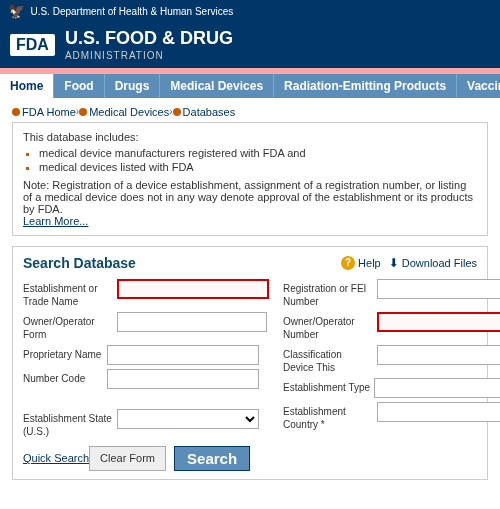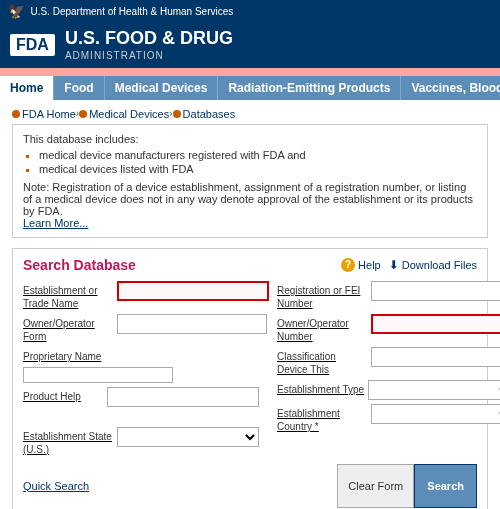--- a/index.html
+++ b/index.html
@@ -37,21 +37,21 @@
       text-align: left;
     }
     .fda-title { line-height: 1.2; }
     .fda-title .main { font-size: 18px; font-weight: bold; color: #fff; }
     .fda-title .sub { font-size: 10px; color: #ccc; letter-spacing: 1px; }
 
     
     .nav-bar {
       background: #5b8db8;
       display: flex;
-      border-top: 8px solid #fca5a5;
+      border-top: 6px solid #fca5a5;
     }
     .nav-item {
       color: #fff;
       font-size: 12px;
       font-weight: bold;
       padding: 5px 10px;
       cursor: pointer;
       white-space: nowrap;
       border-right: 1px solid #7aaac8;
     }
@@ -112,21 +112,21 @@
     }
     .search-header {
       display: flex;
       justify-content: space-between;
       align-items: center;
       margin-bottom: 8px;
     }
     .search-title {
       font-size: 14px;
       font-weight: bold;
-      color: #be185d;
+      color: #0c4a6e;
     }
     .search-tools {
       display: flex;
       align-items: center;
       gap: 8px;
       font-size: 11px;
       color: #036;
     }
     .search-tools .tool-item {
       display: flex;
@@ -148,22 +148,21 @@
     }
     .download-icon {
       color: #036;
       font-size: 12px;
     }
 
     
     .form-grid {
       display: grid;
       grid-template-columns: 1fr 1fr;
-      gap: 5px 18px;
-      text-decoration: underline;
+      gap: 5px 24px;
     }
     .form-row {
       display: flex;
       align-items: flex-start;
       gap: 4px;
     }
     .form-label {
       font-size: 10px;
       color: #333;
       min-width: 80px;
@@ -187,46 +186,47 @@
       flex: 1;
       height: 20px;
       border: 1px solid #aaa;
       font-size: 11px;
       background: #fff;
     }
 
     
     .action-row {
       display: flex;
-      justify-content: space-between;
+      justify-content: flex-start;
       align-items: center;
       margin-top: 8px;
     }
     .quick-search-link {
       color: #036;
       text-decoration: underline;
       font-size: 11px;
       cursor: pointer;
     }
     .action-buttons {
       display: flex;
+      gap: 8px;
     }
     .btn-clear {
       background: #eee;
       border: 1px solid #aaa;
       padding: 3px 10px;
       font-size: 11px;
       cursor: pointer;
       color: #333;
     }
     .btn-search {
       background: #5b8db8;
       border: 1px solid #003768;
-      padding: 15px 12px;
-      font-size: 11px;
+      padding: 3px 12px;
+      font-size: 15px;
       cursor: pointer;
       color: #fff;
       font-weight: bold;
     }
   </style>
 </head>
 <body>
 
 <div class="gov-bar">
   <span class="eagle-icon">🦅</span>
@@ -237,20 +237,21 @@
   <div class="fda-logo-box">FDA</div>
   <div class="fda-title">
     <div class="main">U.S. FOOD &amp; DRUG</div>
     <div class="sub">ADMINISTRATION</div>
   </div>
 </div>
 
 <div class="nav-bar">
   <div class="nav-item active">Home</div>
   <div class="nav-item">Food</div>
+  <div class="nav-item">Drugs</div>
   <div class="nav-item">Medical Devices</div>
   <div class="nav-item">Radiation-Emitting Products</div>
   <div class="nav-item">Vaccines, Blood &amp; Biologics</div>
 
 </div>
 
 <div class="page-content">
 
   <div class="breadcrumb">
     <span class="dot"></span>
@@ -296,27 +297,27 @@
         <div class="form-row">
           <div class="form-label">Establishment or Trade Name</div>
           <input class="form-input highlight" type="text" style="">
         </div>
 
         <div class="form-row" style="margin-top:4px;">
           <div class="form-label">Owner/Operator Form</div>
           <input class="form-input" type="text" style="">
         </div>
 
-        <div class="form-row" style="margin-top:4px;flex-direction:column;">
+        <div class="form-row" style="margin-top:4px;">
           <div class="form-label">Proprietary Name</div>
           <input class="form-input" type="text" style="">
         </div>
 
         <div class="form-row" style="margin-top:4px;">
-          <div class="form-label">Product Help</div>
+          <div class="form-label">Number Code</div>
           <input class="form-input" type="text" style="">
         </div>
 
         <div class="form-row" style="margin-top:20px;">
           <div class="form-label">Establishment State (U.S.)</div>
           <select class="form-select">
             <option value=""></option>
           </select>
         </div>
       </div>

